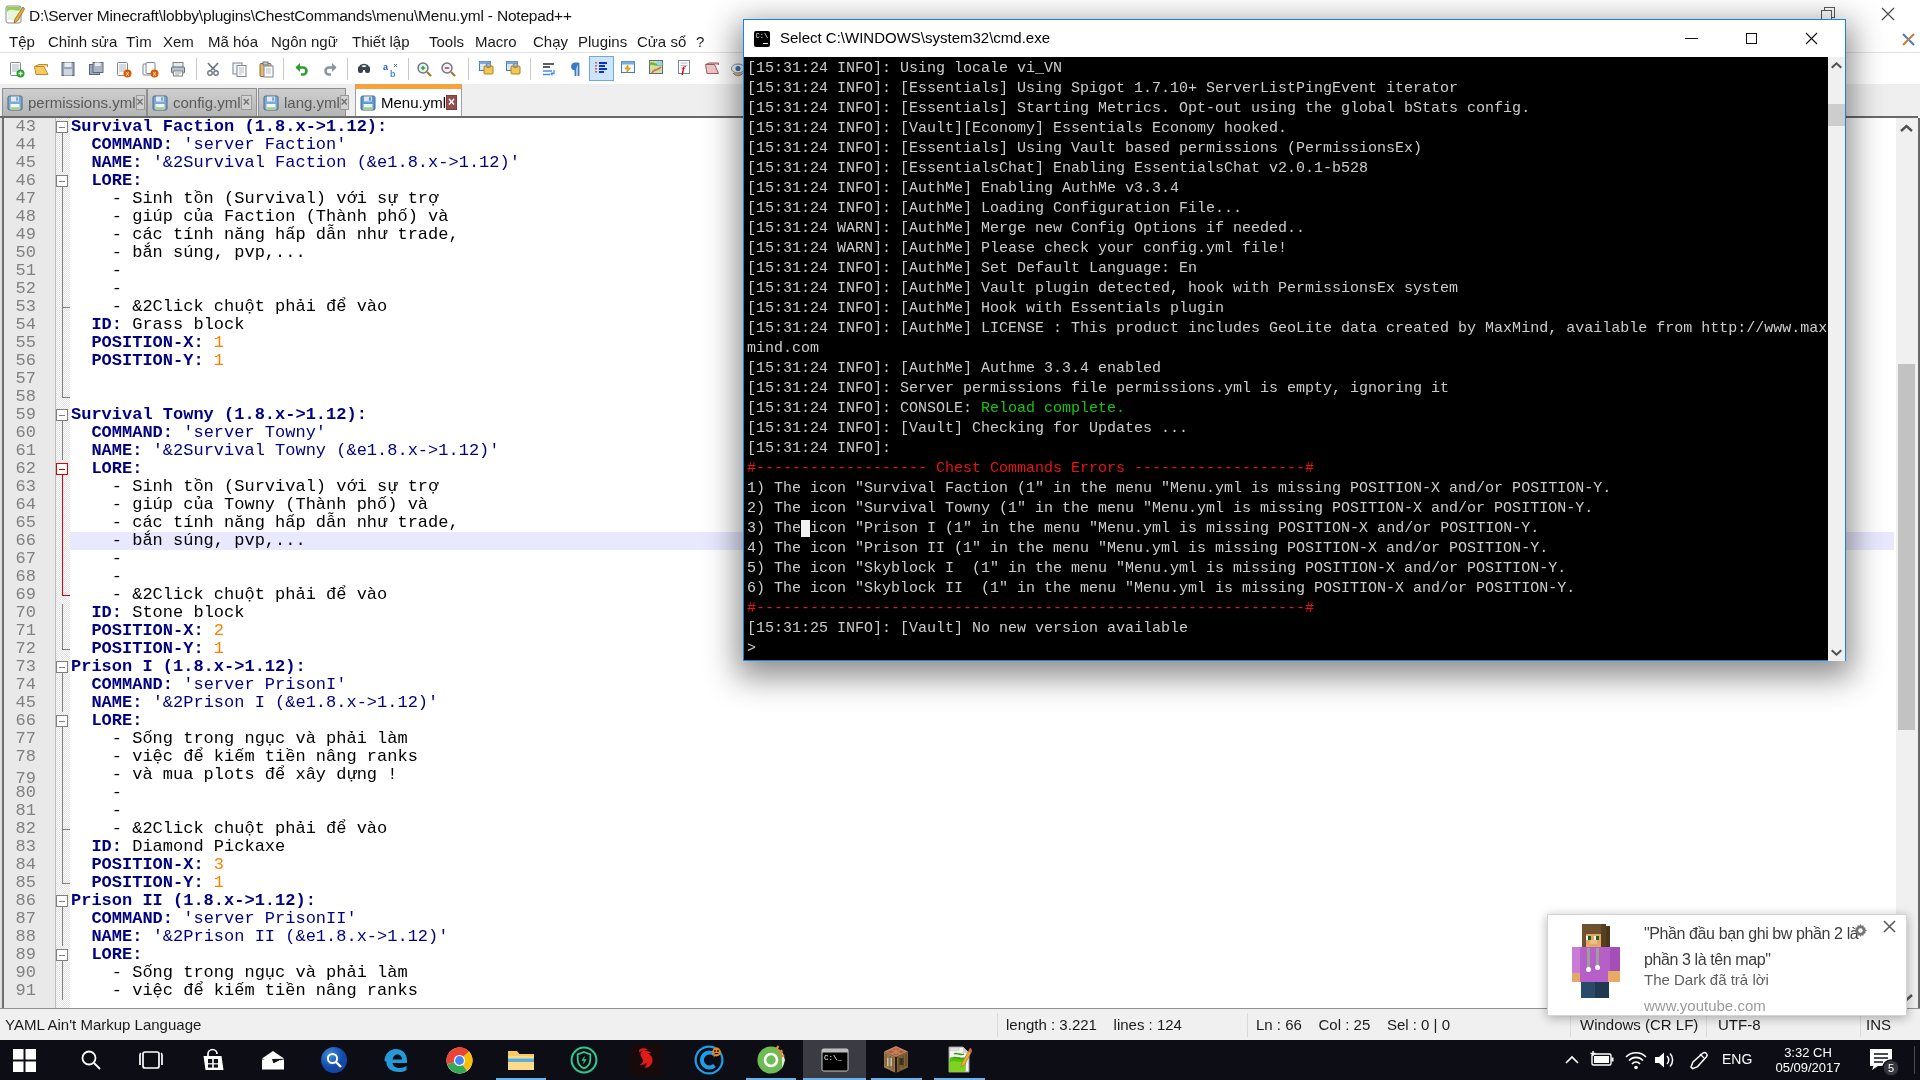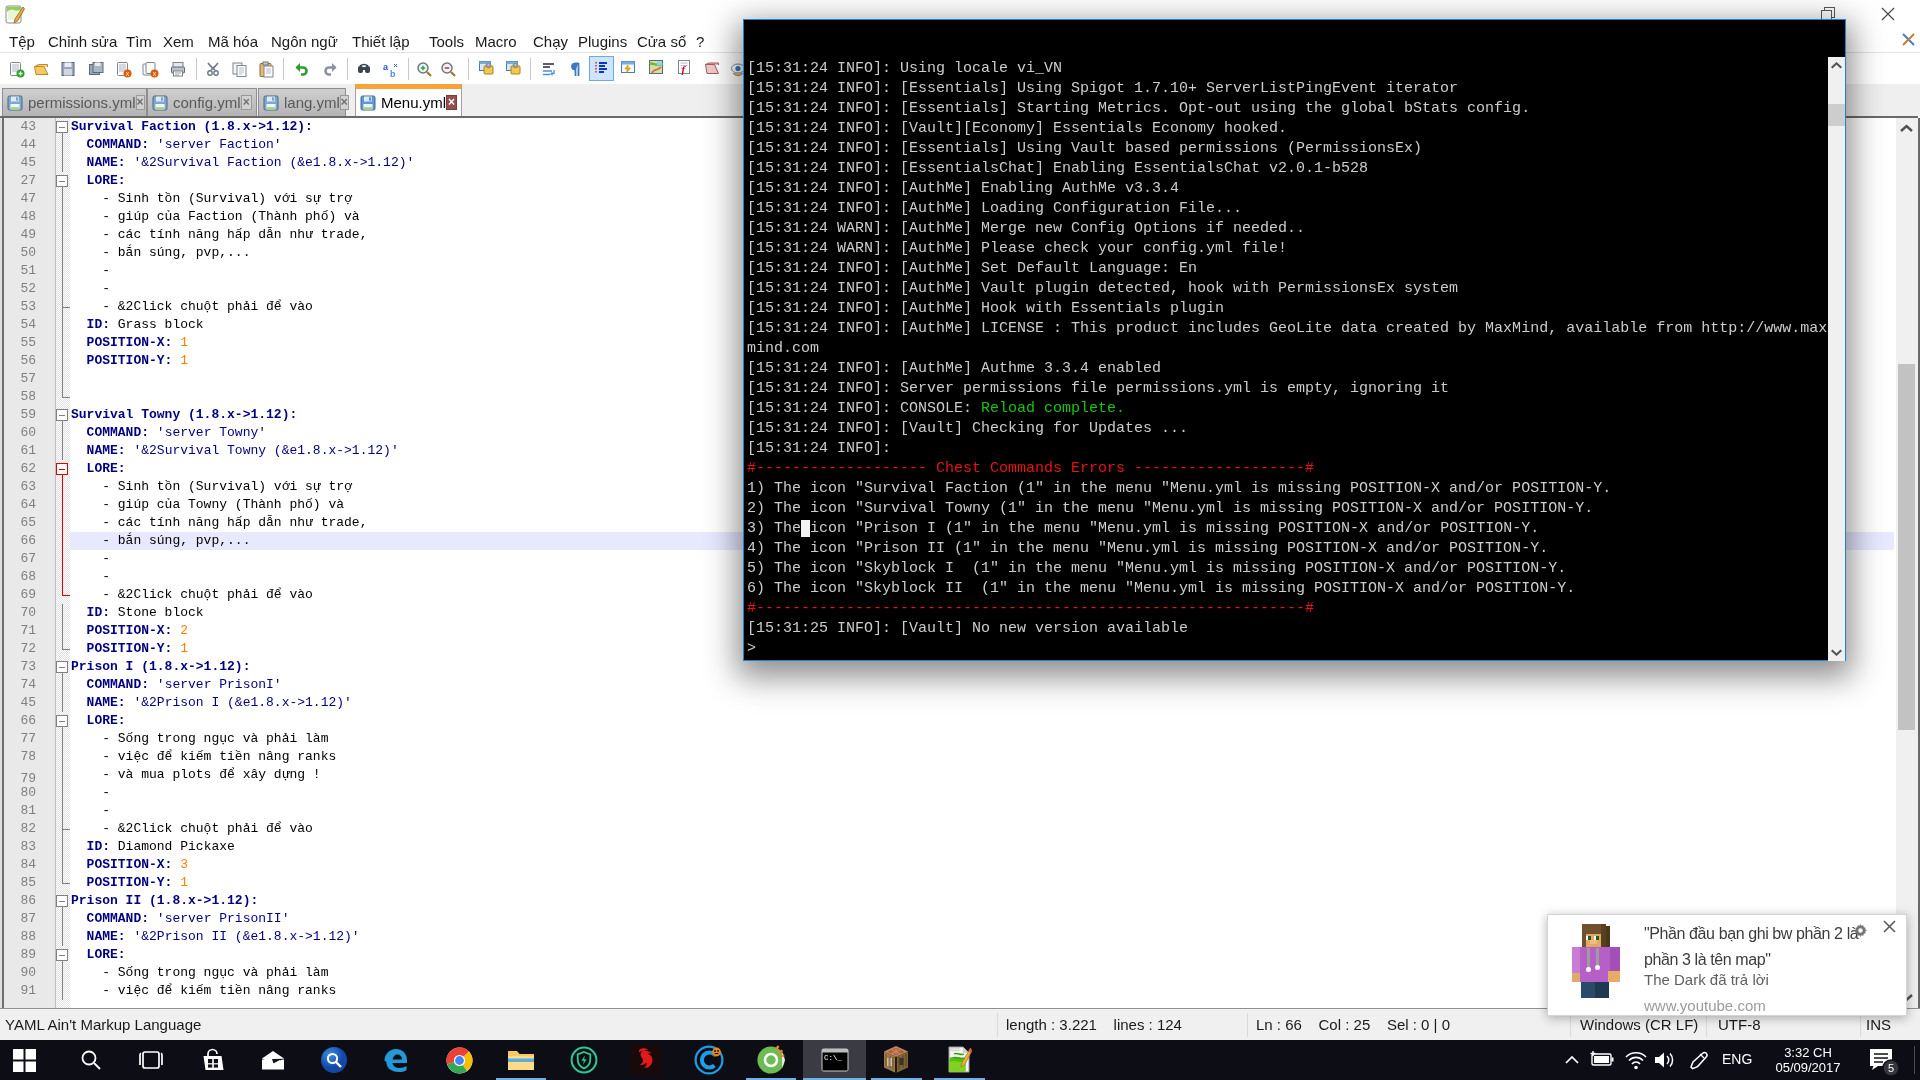--- a/index.html
+++ b/index.html
@@ -21,21 +21,21 @@
 .tab .tfi { width:16px; height:16px; display:inline-block; }
 .tab .tx { margin-left:auto; width:15px; height:15px; background:#d2d2d2; border:1px solid #9a9a9a; color:#6e6e6e; font-size:12px; line-height:13px; text-align:center; font-weight:bold; }
 .tab.act { top:0; height:32px; background:#fff; border-color:#a0a0a0; border-top:5px solid #f9a13a; z-index:2; }
 .tab.act .ttx { color:#000; }
 .tab.act .tx { background:#944f4f; border-color:#7c3d3d; color:#fff; }
 #edline { position:absolute; left:0; top:116px; width:1918px; height:2px; background:#696969; }
 #mbx { position:absolute; left:1902px; top:33px; width:13px; height:13px; }
 
 
 #editor { position:absolute; left:0; top:118px; width:1920px; height:890px; background:#fff; overflow:hidden;
-  font-family:"Liberation Mono",monospace; font-size:13px; }
+  font-family:"Liberation Mono",monospace; font-size:17px; }
 #edge-l { position:absolute; left:0; top:0; width:2px; height:890px; background:#e0e0e0; }
 #edge-l2 { position:absolute; left:2px; top:0; width:2px; height:890px; background:#6e6e6e; }
 #margin { position:absolute; left:4px; top:0; width:51px; height:890px; background:#e9e9e9; }
 #foldcol { position:absolute; left:55px; top:0; width:15px; height:890px; background:#fff;
   background-image:linear-gradient(45deg,#e2e2e2 25%,transparent 25%,transparent 75%,#e2e2e2 75%),linear-gradient(45deg,#e2e2e2 25%,transparent 25%,transparent 75%,#e2e2e2 75%);
   background-size:2px 2px; background-position:0 0,1px 1px; border-left:1px solid #bdbdbd; }
 .ln { position:absolute; width:36px; text-align:right; color:#808080; height:18px; line-height:18px; }
 .cl { position:absolute; left:71px; height:18px; line-height:18px; white-space:pre; color:#000; }
 .cl .k { color:#000080; font-weight:bold; }
 .cl .s { color:#000080; }
@@ -86,20 +86,21 @@
 </style></head>
 <body>
 
 <div id="titlebar">
   <svg class="abs" style="left:5px;top:5px" width="20" height="20" viewBox="0 0 20 20">
     <rect x="1" y="1" width="15" height="17" rx="2" fill="#fff" stroke="#8a8a8a"></rect>
     <path d="M2 2 h13 v4 c-5 2 -9 -2 -13 1 z" fill="#8fd14f"></path>
     <path d="M3 6 c4 -3 8 1 12 -1 v10 h-12 z" fill="#e9f5d8"></path>
     <path d="M18 2 L10 14 l-1 4 3.5 -2 L19.5 4 Z" fill="#f0a93c" stroke="#8a6a1a" stroke-width=".8"></path>
   </svg>
+  <span class="tt">D:\Server Minecraft\lobby\plugins\ChestCommands\menu\Menu.yml - Notepad++</span>
   <svg class="abs" style="left:1820px;top:6px" width="16" height="16" viewBox="0 0 16 16">
       <rect x="4.5" y="1.5" width="10" height="10" fill="#fff" stroke="#5a5a5a"></rect>
       <rect x="1.5" y="4.5" width="10" height="10" fill="#fff" stroke="#5a5a5a"></rect>
     </svg>
   <svg class="abs" style="left:1881px;top:7px" width="14" height="14" viewBox="0 0 14 14">
       <path d="M1 1 L13 13 M13 1 L1 13" stroke="#4a4a4a" stroke-width="1.2"></path>
     </svg>
 </div>
 <div id="menubar">
     <span class="mi" style="left:9px">Tệp</span>
@@ -315,21 +316,21 @@
 <div id="editor">
   <div id="edge-l"></div>
     <div id="edge-l2"></div>
   <div id="margin"></div>
   <div id="foldcol"></div>
   <div id="curline"></div>
   <div class="numwrap">
       <div class="ln" style="top:0px">43</div>
 <div class="ln" style="top:18px">44</div>
 <div class="ln" style="top:36px">45</div>
-<div class="ln" style="top:54px">27</div>
+<div class="ln" style="top:54px">46</div>
 <div class="ln" style="top:72px">47</div>
 <div class="ln" style="top:90px">48</div>
 <div class="ln" style="top:108px">49</div>
 <div class="ln" style="top:126px">50</div>
 <div class="ln" style="top:144px">51</div>
 <div class="ln" style="top:162px">52</div>
 <div class="ln" style="top:180px">53</div>
 <div class="ln" style="top:198px">54</div>
 <div class="ln" style="top:216px">55</div>
 <div class="ln" style="top:234px">56</div>
@@ -520,20 +521,33 @@
   <span style="left:1256px">Ln : 66    Col : 25    Sel : 0 | 0</span>
   <div class="ssep" style="left:1570px"></div>
   <span style="left:1580px">Windows (CR LF)</span>
   <div class="ssep" style="left:1706px"></div>
   <span style="left:1718px">UTF-8</span>
   <div class="ssep" style="left:1860px"></div>
   <span style="left:1866px">INS</span>
 </div>
 
 <div id="cmd">
+  <div id="cmdtitle">
+    <div id="cmdicon"></div>
+    <span class="ct">Select C:\WINDOWS\system32\cmd.exe</span>
+    <svg class="cbtn" style="left:925px" width="45" height="37">
+        <path d="M16 18.5 h13" stroke="#111" stroke-width="1"></path>
+      </svg>
+    <svg class="cbtn" style="left:985px" width="45" height="37">
+        <rect x="17.5" y="13.5" width="10" height="10" fill="none" stroke="#111" stroke-width="1"></rect>
+      </svg>
+    <svg class="cbtn" style="left:1045px" width="45" height="37">
+        <path d="M17 13 l11 11 M28 13 l-11 11" stroke="#111" stroke-width="1.1"></path>
+      </svg>
+  </div>
   <div id="console">
       <pre>[15:31:24 INFO]: Using locale vi_VN
 [15:31:24 INFO]: [Essentials] Using Spigot 1.7.10+ ServerListPingEvent iterator
 [15:31:24 INFO]: [Essentials] Starting Metrics. Opt-out using the global bStats config.
 [15:31:24 INFO]: [Vault][Economy] Essentials Economy hooked.
 [15:31:24 INFO]: [Essentials] Using Vault based permissions (PermissionsEx)
 [15:31:24 INFO]: [EssentialsChat] Enabling EssentialsChat v2.0.1-b528
 [15:31:24 INFO]: [AuthMe] Enabling AuthMe v3.3.4
 [15:31:24 INFO]: [AuthMe] Loading Configuration File...
 [15:31:24 WARN]: [AuthMe] Merge new Config Options if needed..

